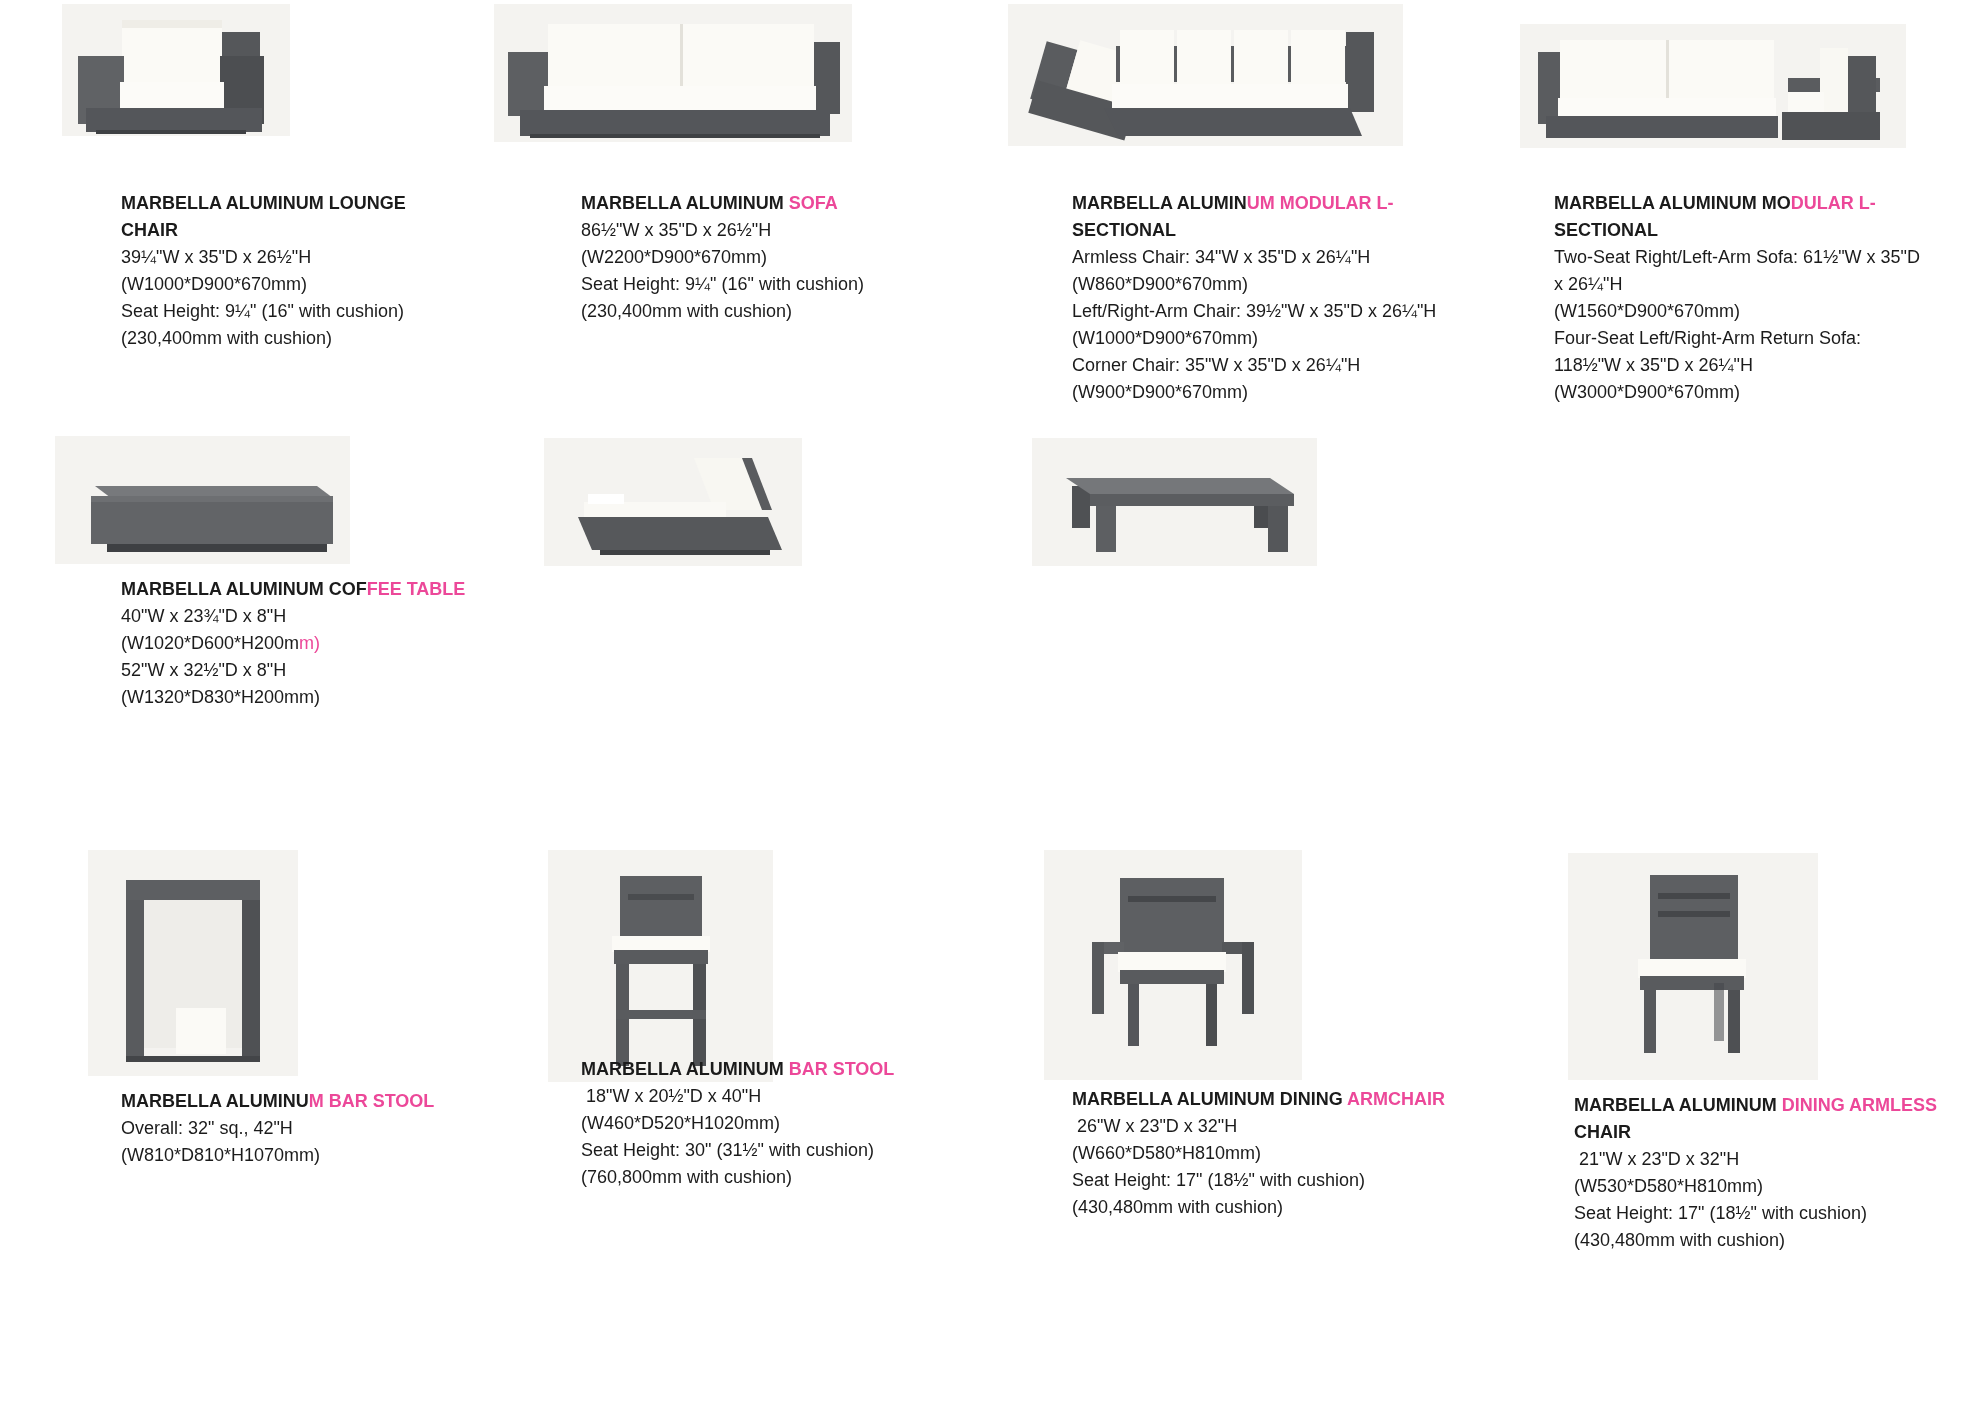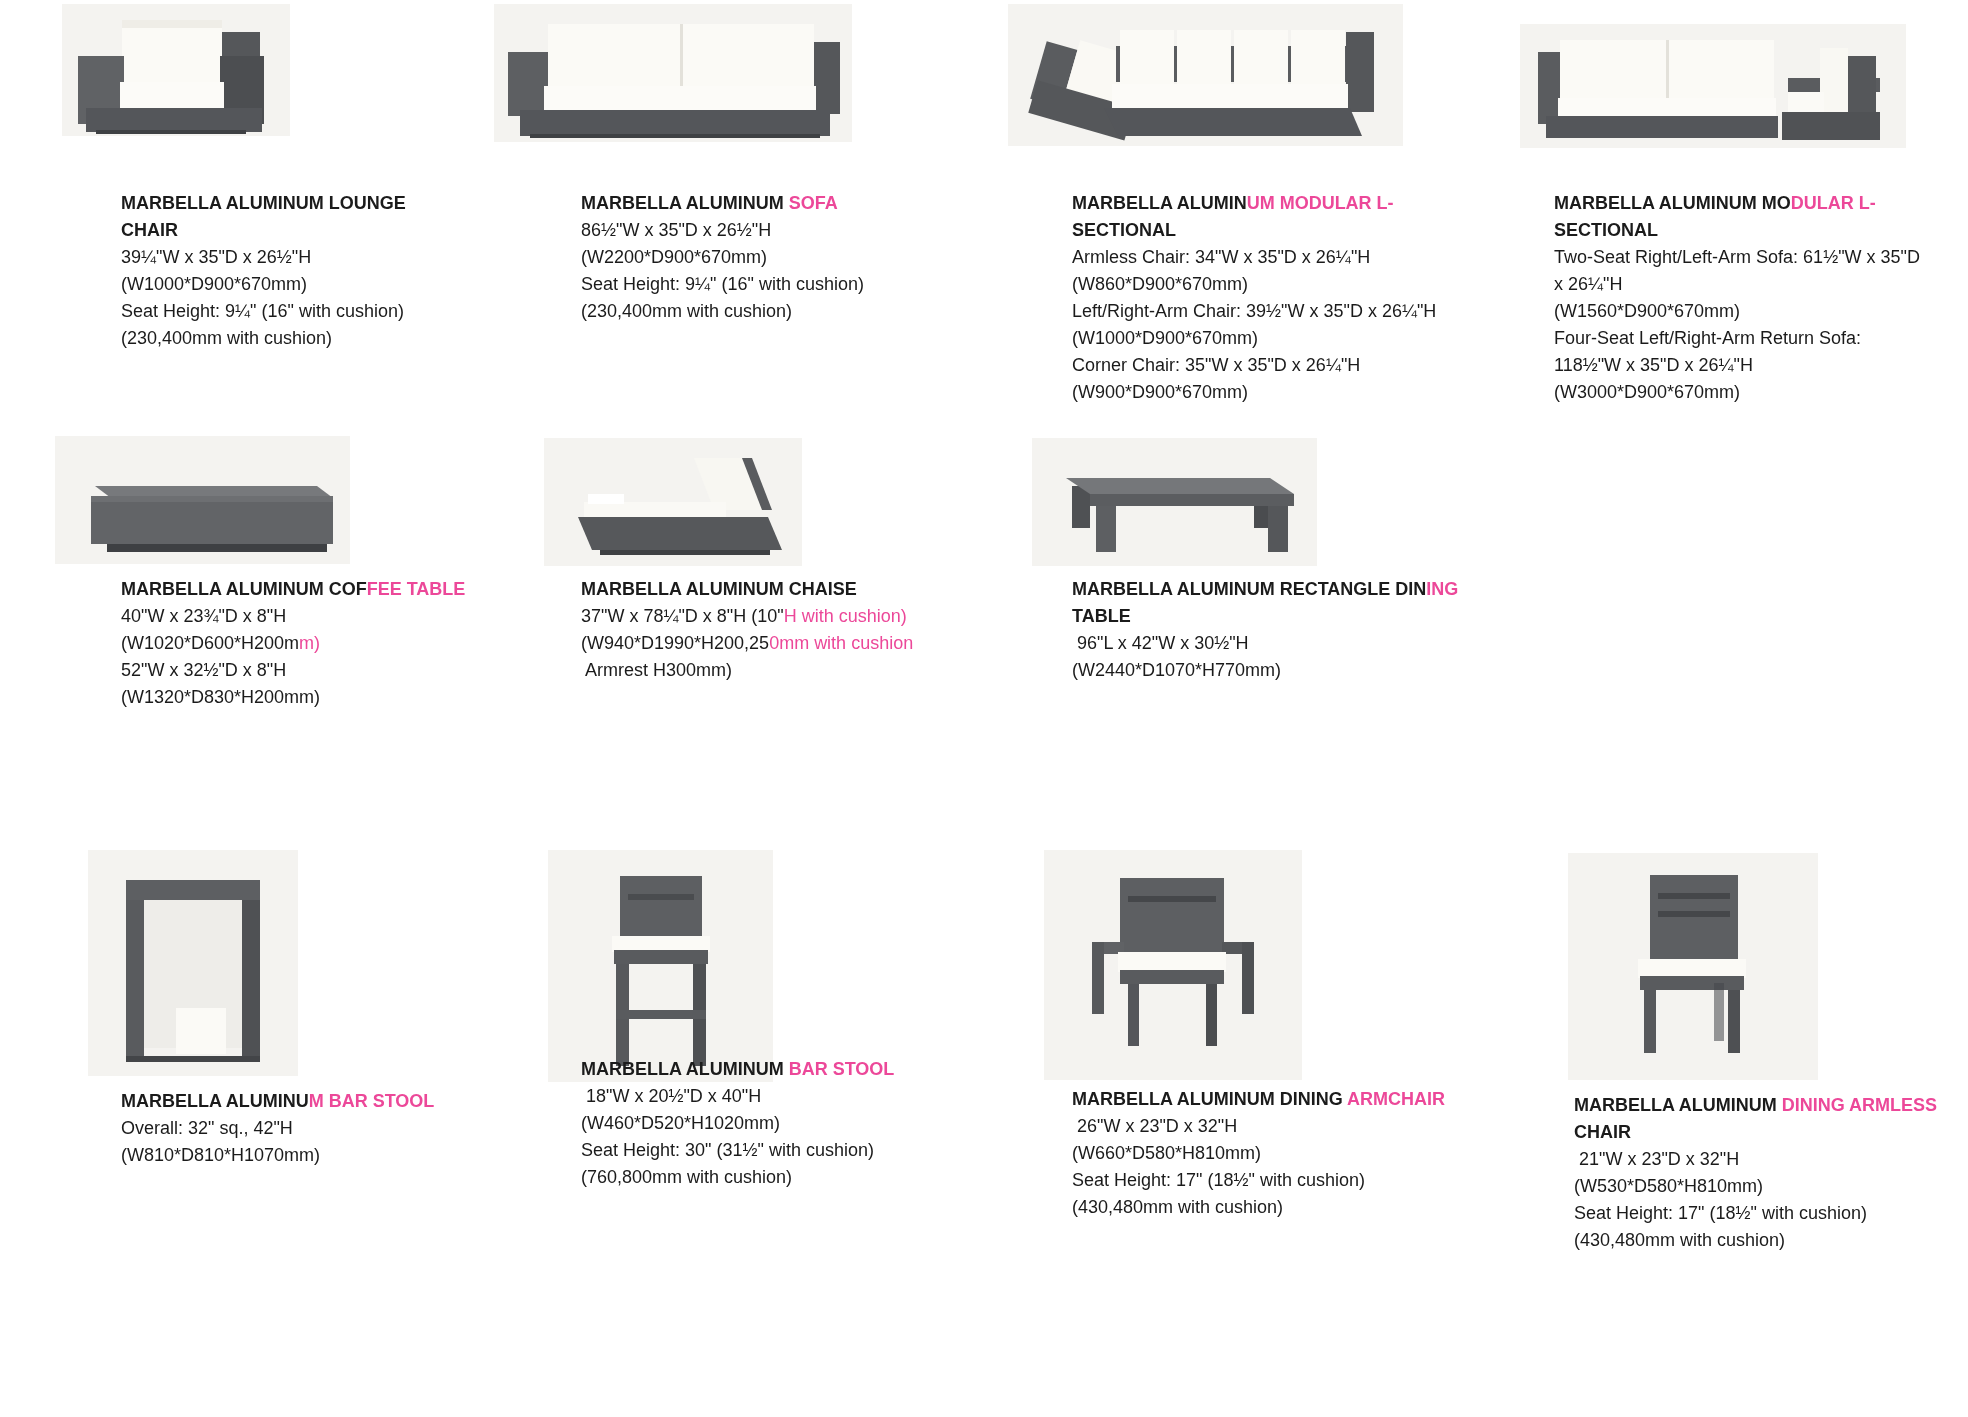--- a/index.html
+++ b/index.html
@@ -149,44 +149,32 @@
     <svg viewBox="0 0 258 128">
       <rect width="258" height="128" fill="#f4f3f0"></rect>
       <polygon points="196,20 208,20 228,72 216,72" fill="#5a5c5f"></polygon>
       <polygon points="150,20 198,20 218,72 170,72" fill="#f8f7f2"></polygon>
       <rect x="40" y="64" width="142" height="15" fill="#faf9f5"></rect>
       <rect x="44" y="56" width="36" height="10" fill="#ffffff"></rect>
       <polygon points="34,79 224,79 238,112 48,112" fill="#56585b"></polygon>
       <rect x="56" y="112" width="170" height="5" fill="#3f4144"></rect>
     </svg>
   </div>
-  <div class="txt-box" style="left:545px;top:576px">
-      <div class="t-line"><span>MARBELLA ALUMINUM CHAISE</span></div>
-      <div class="s-line"><span>37"W x 78¼"D x 8"H (10"</span><span class="seg-o">H with cushion)</span></div>
-      <div class="s-line"><span>(W940*D1990*H200,25</span><span class="seg-o">0mm with cushion</span></div>
-      <div class="s-line"><span> Armrest H300mm)</span></div>
-    </div>
 
   <div class="img-box" style="left:1032px;top:438px;width:285px;height:128px">
     <svg viewBox="0 0 285 128">
       <rect width="285" height="128" fill="#f4f3f0"></rect>
       <rect x="40" y="48" width="18" height="42" fill="#4f5154"></rect>
       <rect x="222" y="48" width="18" height="42" fill="#4a4c4f"></rect>
       <polygon points="34,40 238,40 262,56 58,56" fill="#75777a"></polygon>
       <rect x="58" y="56" width="204" height="12" fill="#5b5d60"></rect>
       <rect x="64" y="68" width="20" height="46" fill="#5d5f62"></rect>
       <rect x="236" y="68" width="20" height="46" fill="#55575a"></rect>
     </svg>
   </div>
-  <div class="txt-box" style="left:1036px;top:576px">
-      <div class="t-line"><span>MARBELLA ALUMINUM RECTANGLE DIN</span><span class="seg-o">ING</span></div>
-      <div class="t-line"><span>TABLE</span></div>
-      <div class="s-line"><span> 96"L x 42"W x 30½"H</span></div>
-      <div class="s-line"><span>(W2440*D1070*H770mm)</span></div>
-    </div>
 
   <div class="img-box" style="left:88px;top:850px;width:210px;height:226px">
     <svg viewBox="0 0 210 226">
       <rect width="210" height="226" fill="#f4f3f0"></rect>
       <rect x="38" y="30" width="134" height="20" fill="#5d5f62"></rect>
       <rect x="56" y="50" width="98" height="148" fill="#eeede9"></rect>
       <rect x="38" y="50" width="18" height="158" fill="#595b5e"></rect>
       <rect x="154" y="50" width="18" height="158" fill="#4f5154"></rect>
       <rect x="88" y="158" width="50" height="46" fill="#fbfaf6"></rect>
       <rect x="38" y="206" width="134" height="6" fill="#434548"></rect>

